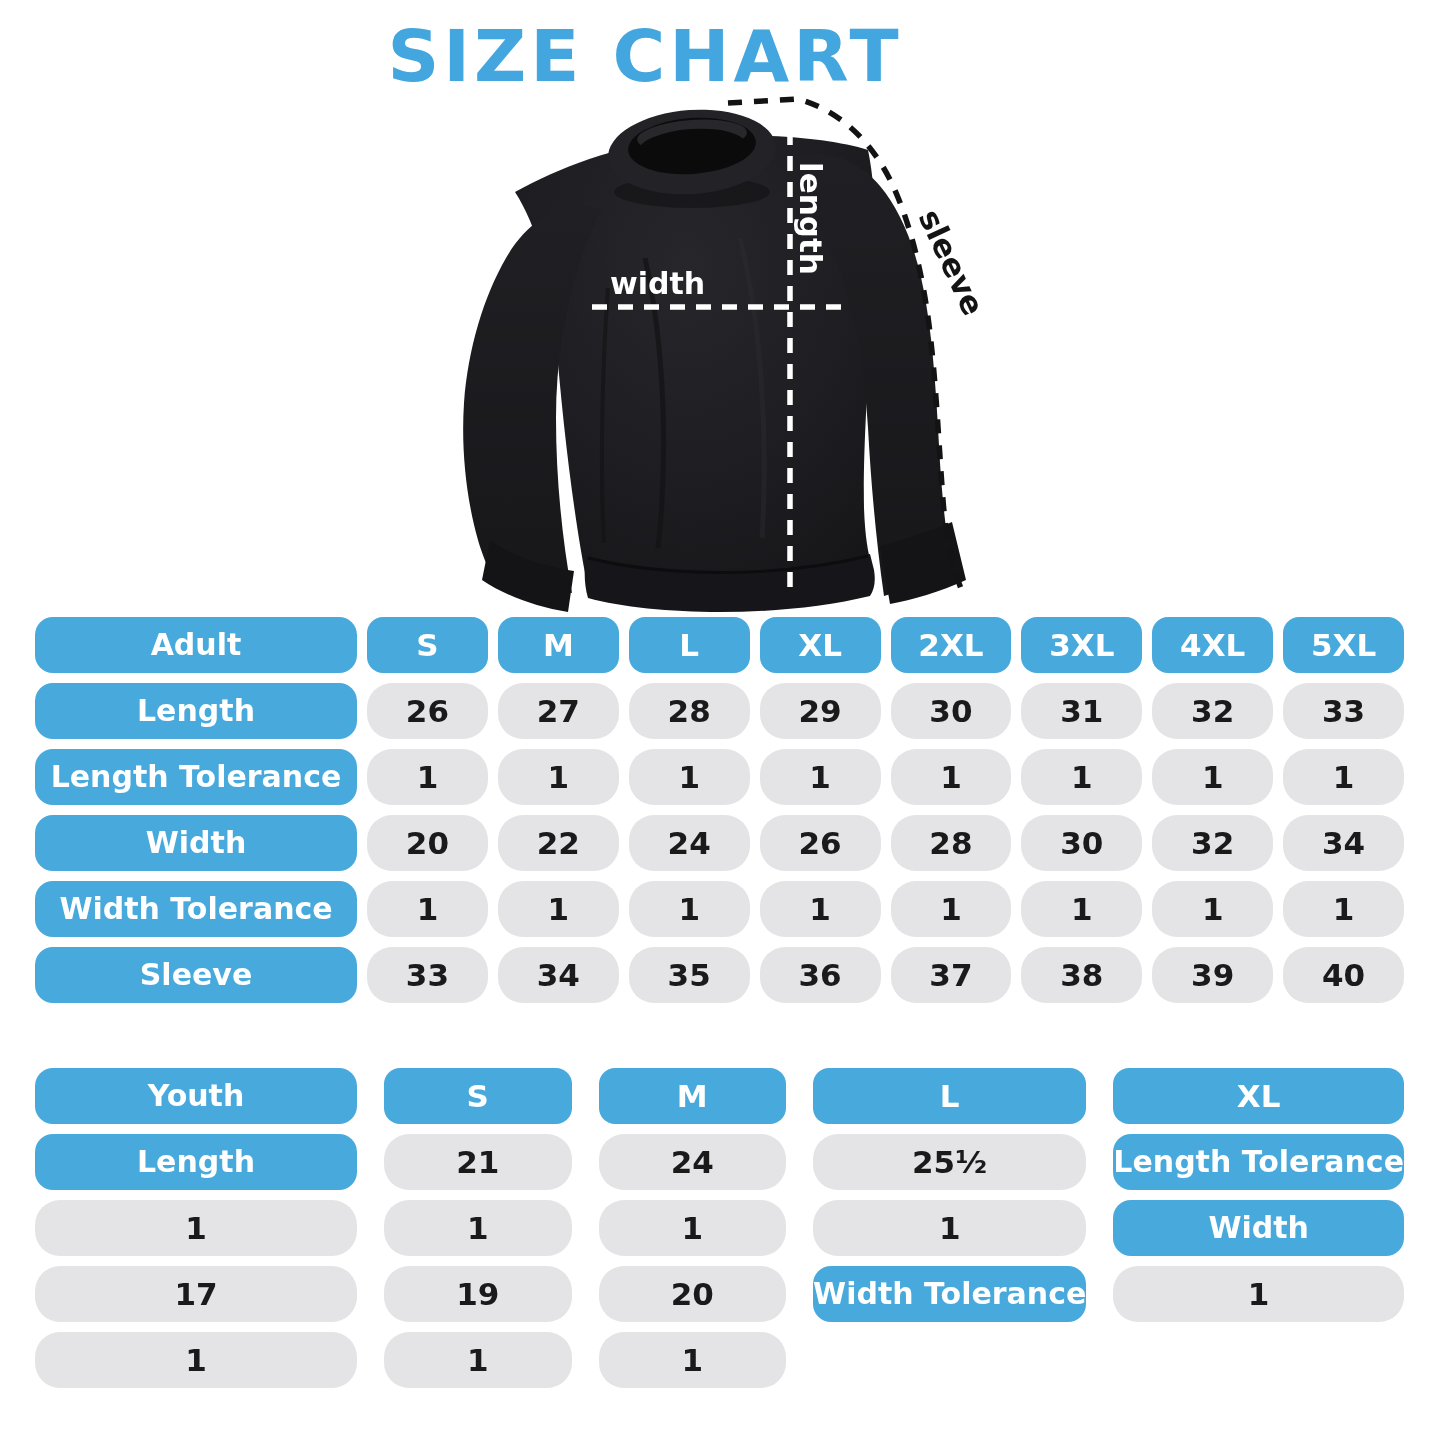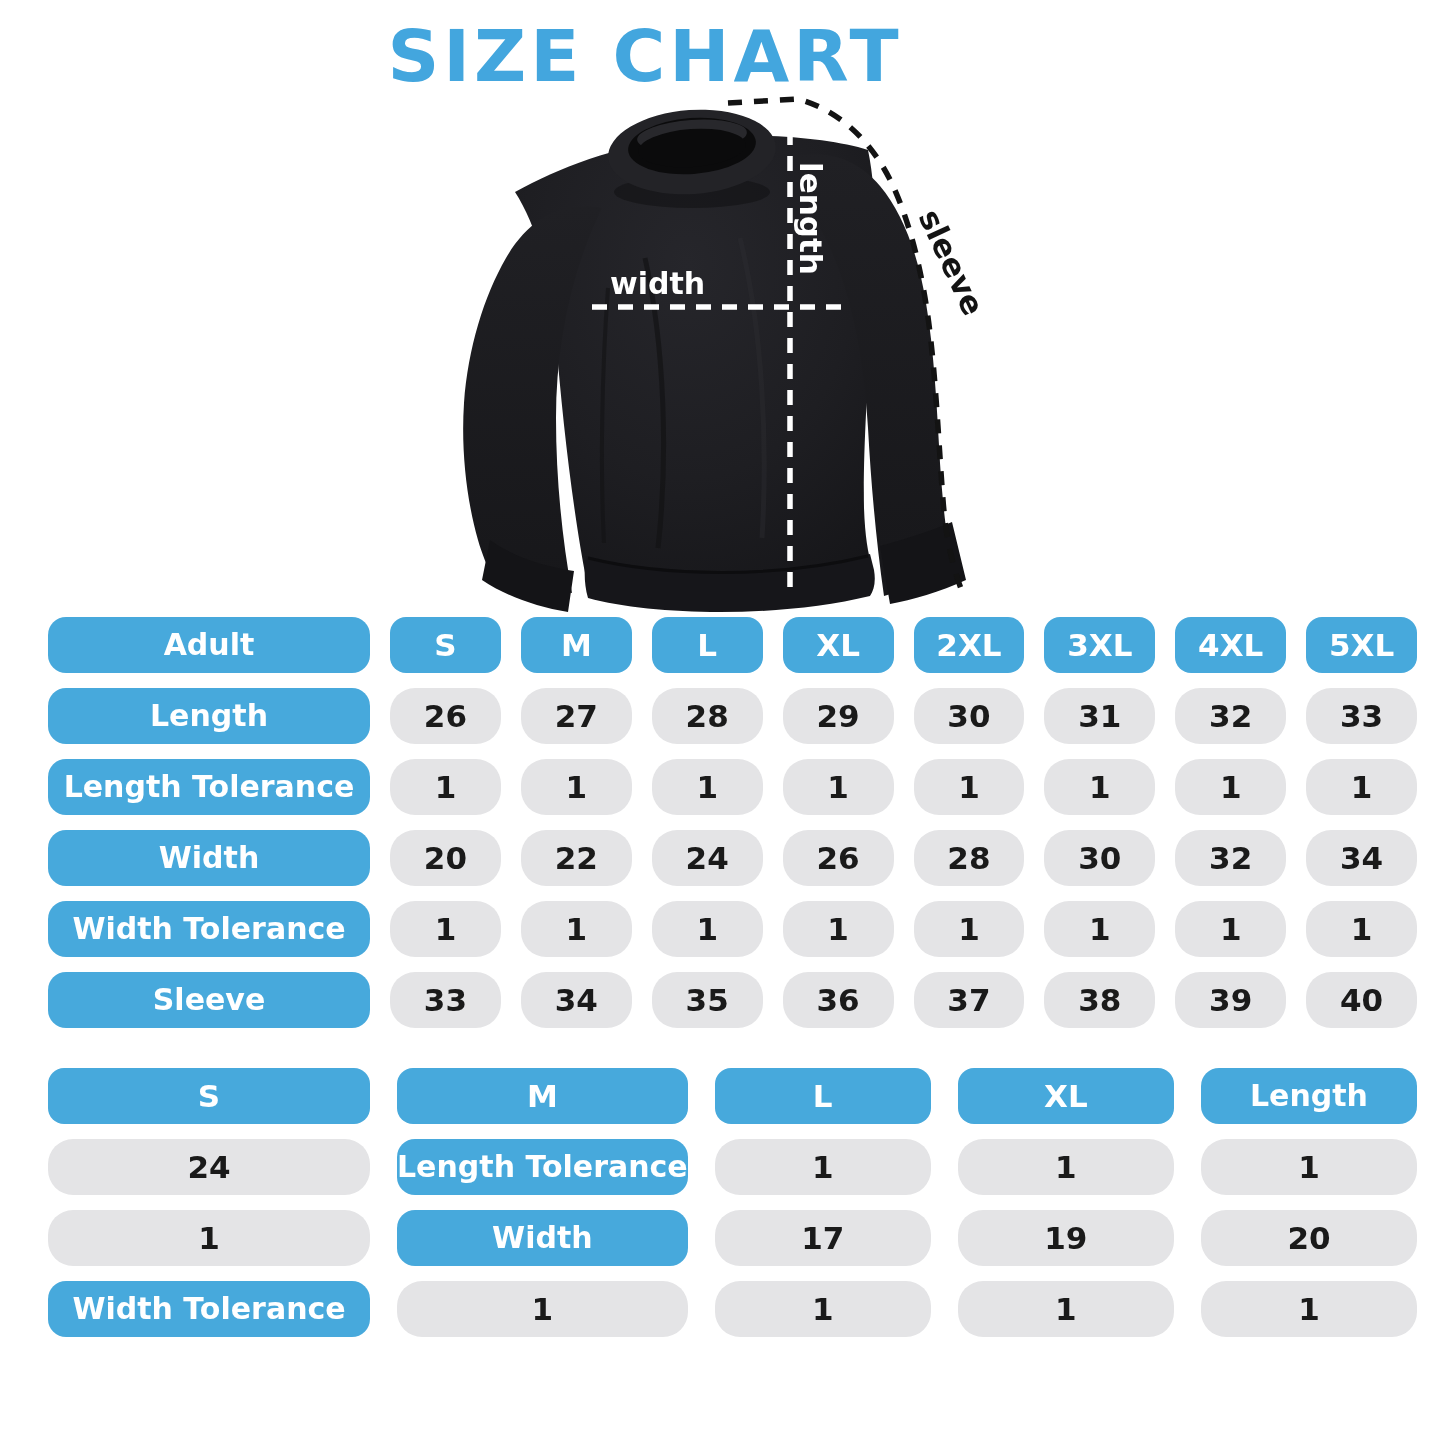--- a/index.html
+++ b/index.html
@@ -11,22 +11,22 @@
   .page-title{
     position:absolute;top:14px;left:0;width:1290px;
     text-align:center;
     font-size:72px;font-weight:bold;letter-spacing:4px;
     color:#43A6DE;margin:0;
   }
   .figure{
     position:absolute;left:440px;top:88px;width:580px;height:530px;
   }
   .size-grid{
-    position:absolute;left:48px;width:1369px;
-    display:grid;column-gap:20px;row-gap:15px;
+    position:absolute;left:35px;width:1369px;
+    display:grid;column-gap:20px;row-gap:15px;gap:10px;
   }
   .grid-adult{
     top:617px;
     grid-template-columns:322px repeat(8,1fr);
   }
   .grid-youth{
     top:1068px;
     grid-template-columns:322px repeat(4,1fr);
     column-gap:27px;
   }
@@ -162,27 +162,30 @@
   <div class="pill gray">34</div>
   <div class="pill gray">35</div>
   <div class="pill gray">36</div>
   <div class="pill gray">37</div>
   <div class="pill gray">38</div>
   <div class="pill gray">39</div>
   <div class="pill gray">40</div>
 </div>
 
 <div class="size-grid grid-youth">
+  <div class="pill blue lbl">Youth</div>
   <div class="pill blue hdr">S</div>
   <div class="pill blue hdr">M</div>
   <div class="pill blue hdr">L</div>
   <div class="pill blue hdr">XL</div>
 
   <div class="pill blue lbl">Length</div>
+  <div class="pill gray">21</div>
   <div class="pill gray">24</div>
+  <div class="pill gray">25¹⁄₂</div>
 
   <div class="pill blue lbl">Length Tolerance</div>
   <div class="pill gray">1</div>
   <div class="pill gray">1</div>
   <div class="pill gray">1</div>
   <div class="pill gray">1</div>
 
   <div class="pill blue lbl">Width</div>
   <div class="pill gray">17</div>
   <div class="pill gray">19</div>

